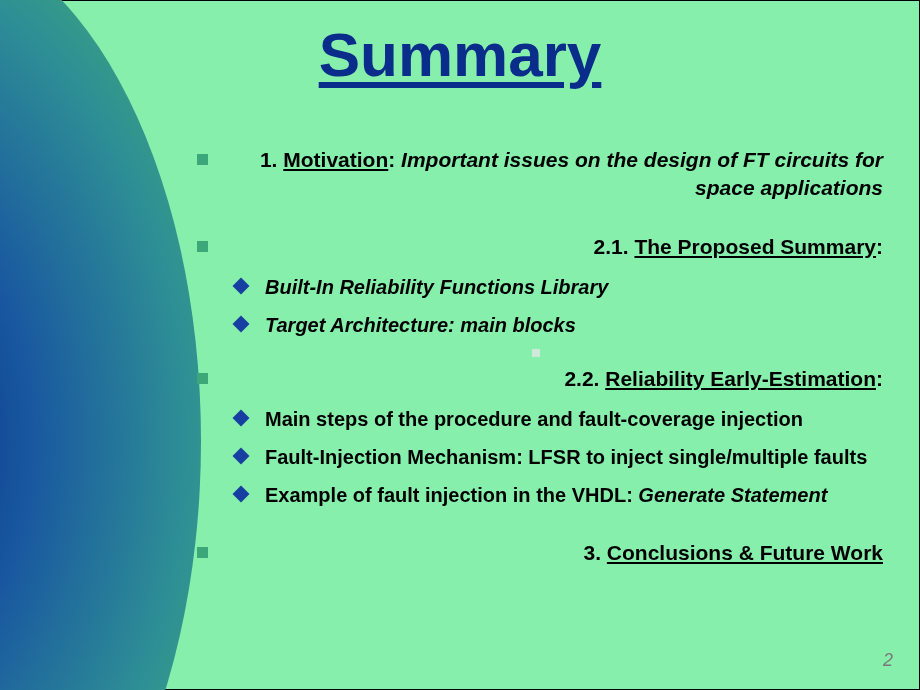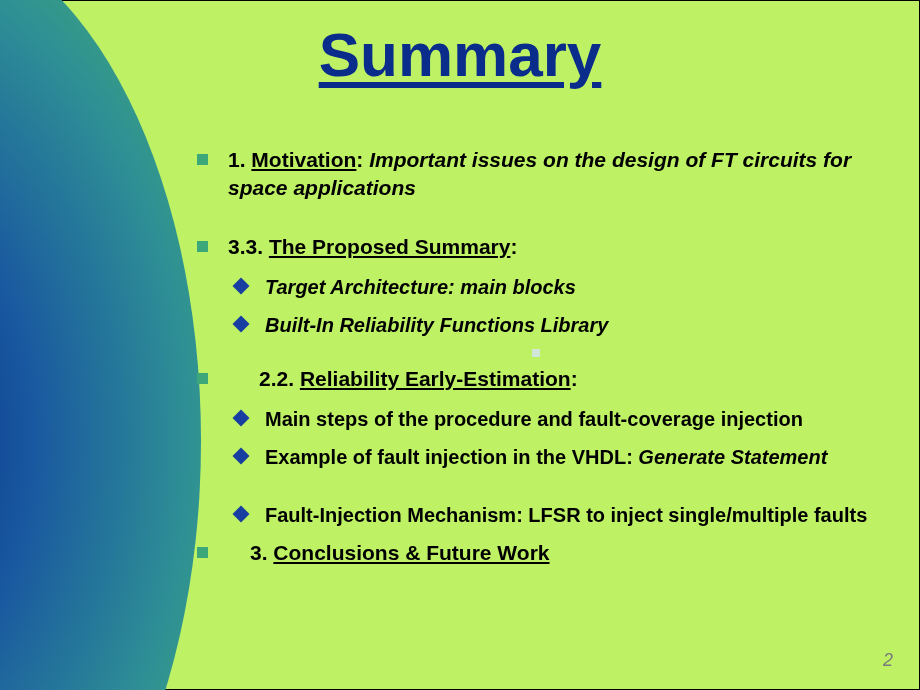--- a/index.html
+++ b/index.html
@@ -1,21 +1,21 @@
 <!DOCTYPE html>
 <html><head>
 <meta charset="utf-8">
 <style>
   * { box-sizing: border-box; margin: 0; padding: 0; }
   html, body { width: 920px; height: 690px; overflow: hidden; font-family: Arial, Helvetica, sans-serif; background: #fff; }
   .slide {
     position: relative;
     width: 920px;
     height: 690px;
-    background: #bef264;
+    background: #86efac;
     border: 1px solid #000;
   }
   .corner-shape {
     position: absolute;
     left: -360px;
     top: -70px;
     width: 560px;
     height: 1020px;
     border-radius: 50%;
     background: radial-gradient(ellipse at 35% 50%, #052e7a 0%, #0b3a8f 20%, #1958a0 38%, #2e8f95 68%, #3fa679 85%, #47b076 100%);
@@ -54,21 +54,21 @@
     margin-bottom: 30px;
   }
   .b1 .sq {
     flex: 0 0 auto;
     width: 11px;
     height: 11px;
     background: #3ca778;
     margin-top: 8px;
     margin-right: 20px;
   }
-  .b1 .txt { flex: 1 1 auto; }
+  .b1 .txt { flex: 1 1 auto; text-align: right; }
   .b2 {
     display: flex;
     align-items: flex-start;
     font-size: 20px;
     font-weight: 700;
     line-height: 1.4;
     margin-left: 38px;
     margin-bottom: 10px;
   }
   .b2 .diamond {
@@ -117,58 +117,58 @@
     <div class="b1">
       <div class="sq"></div>
       <div class="txt">
         <span>1.  </span><span class="u">Motivation</span><span>: </span><span class="it">Important issues on the design of FT circuits for space applications</span>
       </div>
     </div>
 
     <div class="b1 section-gap" style="margin-bottom:12px;">
       <div class="sq"></div>
       <div class="txt">
-        <span>3.3. </span><span class="u">The Proposed Summary</span><span>:</span>
+        <span>2.1. </span><span class="u">The Proposed Summary</span><span>:</span>
       </div>
     </div>
 
     <div class="b2">
       <div class="diamond"></div>
-      <div class="txt it">Target Architecture: main blocks</div>
+      <div class="txt it">Built-In Reliability Functions Library</div>
     </div>
 
     <div class="b2">
       <div class="diamond"></div>
-      <div class="txt it">Built-In Reliability Functions Library</div>
+      <div class="txt it">Target Architecture: main blocks</div>
     </div>
 
     <div class="faded-sq"></div>
 
     <div class="b1" style="margin-bottom:12px;gap:31px;">
       <div class="sq"></div>
       <div class="txt">
         <span>2.2. </span><span class="u">Reliability Early-Estimation</span><span>:</span>
       </div>
     </div>
 
     <div class="b2">
       <div class="diamond"></div>
       <div class="txt">Main steps of the procedure and fault-coverage injection</div>
     </div>
 
+    <div class="b2">
+      <div class="diamond"></div>
+      <div class="txt">Fault-Injection Mechanism: LFSR to inject single/multiple faults</div>
+    </div>
+
     <div class="b2" style="margin-bottom:30px;">
       <div class="diamond"></div>
       <div class="txt">
         <span>Example of fault injection in the VHDL: </span><span class="it">Generate Statement</span>
       </div>
-    </div>
-
-    <div class="b2">
-      <div class="diamond"></div>
-      <div class="txt">Fault-Injection Mechanism: LFSR to inject single/multiple faults</div>
     </div>
 
     <div class="b1" style="margin-bottom:0;gap:22px;">
       <div class="sq"></div>
       <div class="txt">
         <span>3. </span><span class="u">Conclusions &amp; Future Work</span>
       </div>
     </div>
 
   </div>

